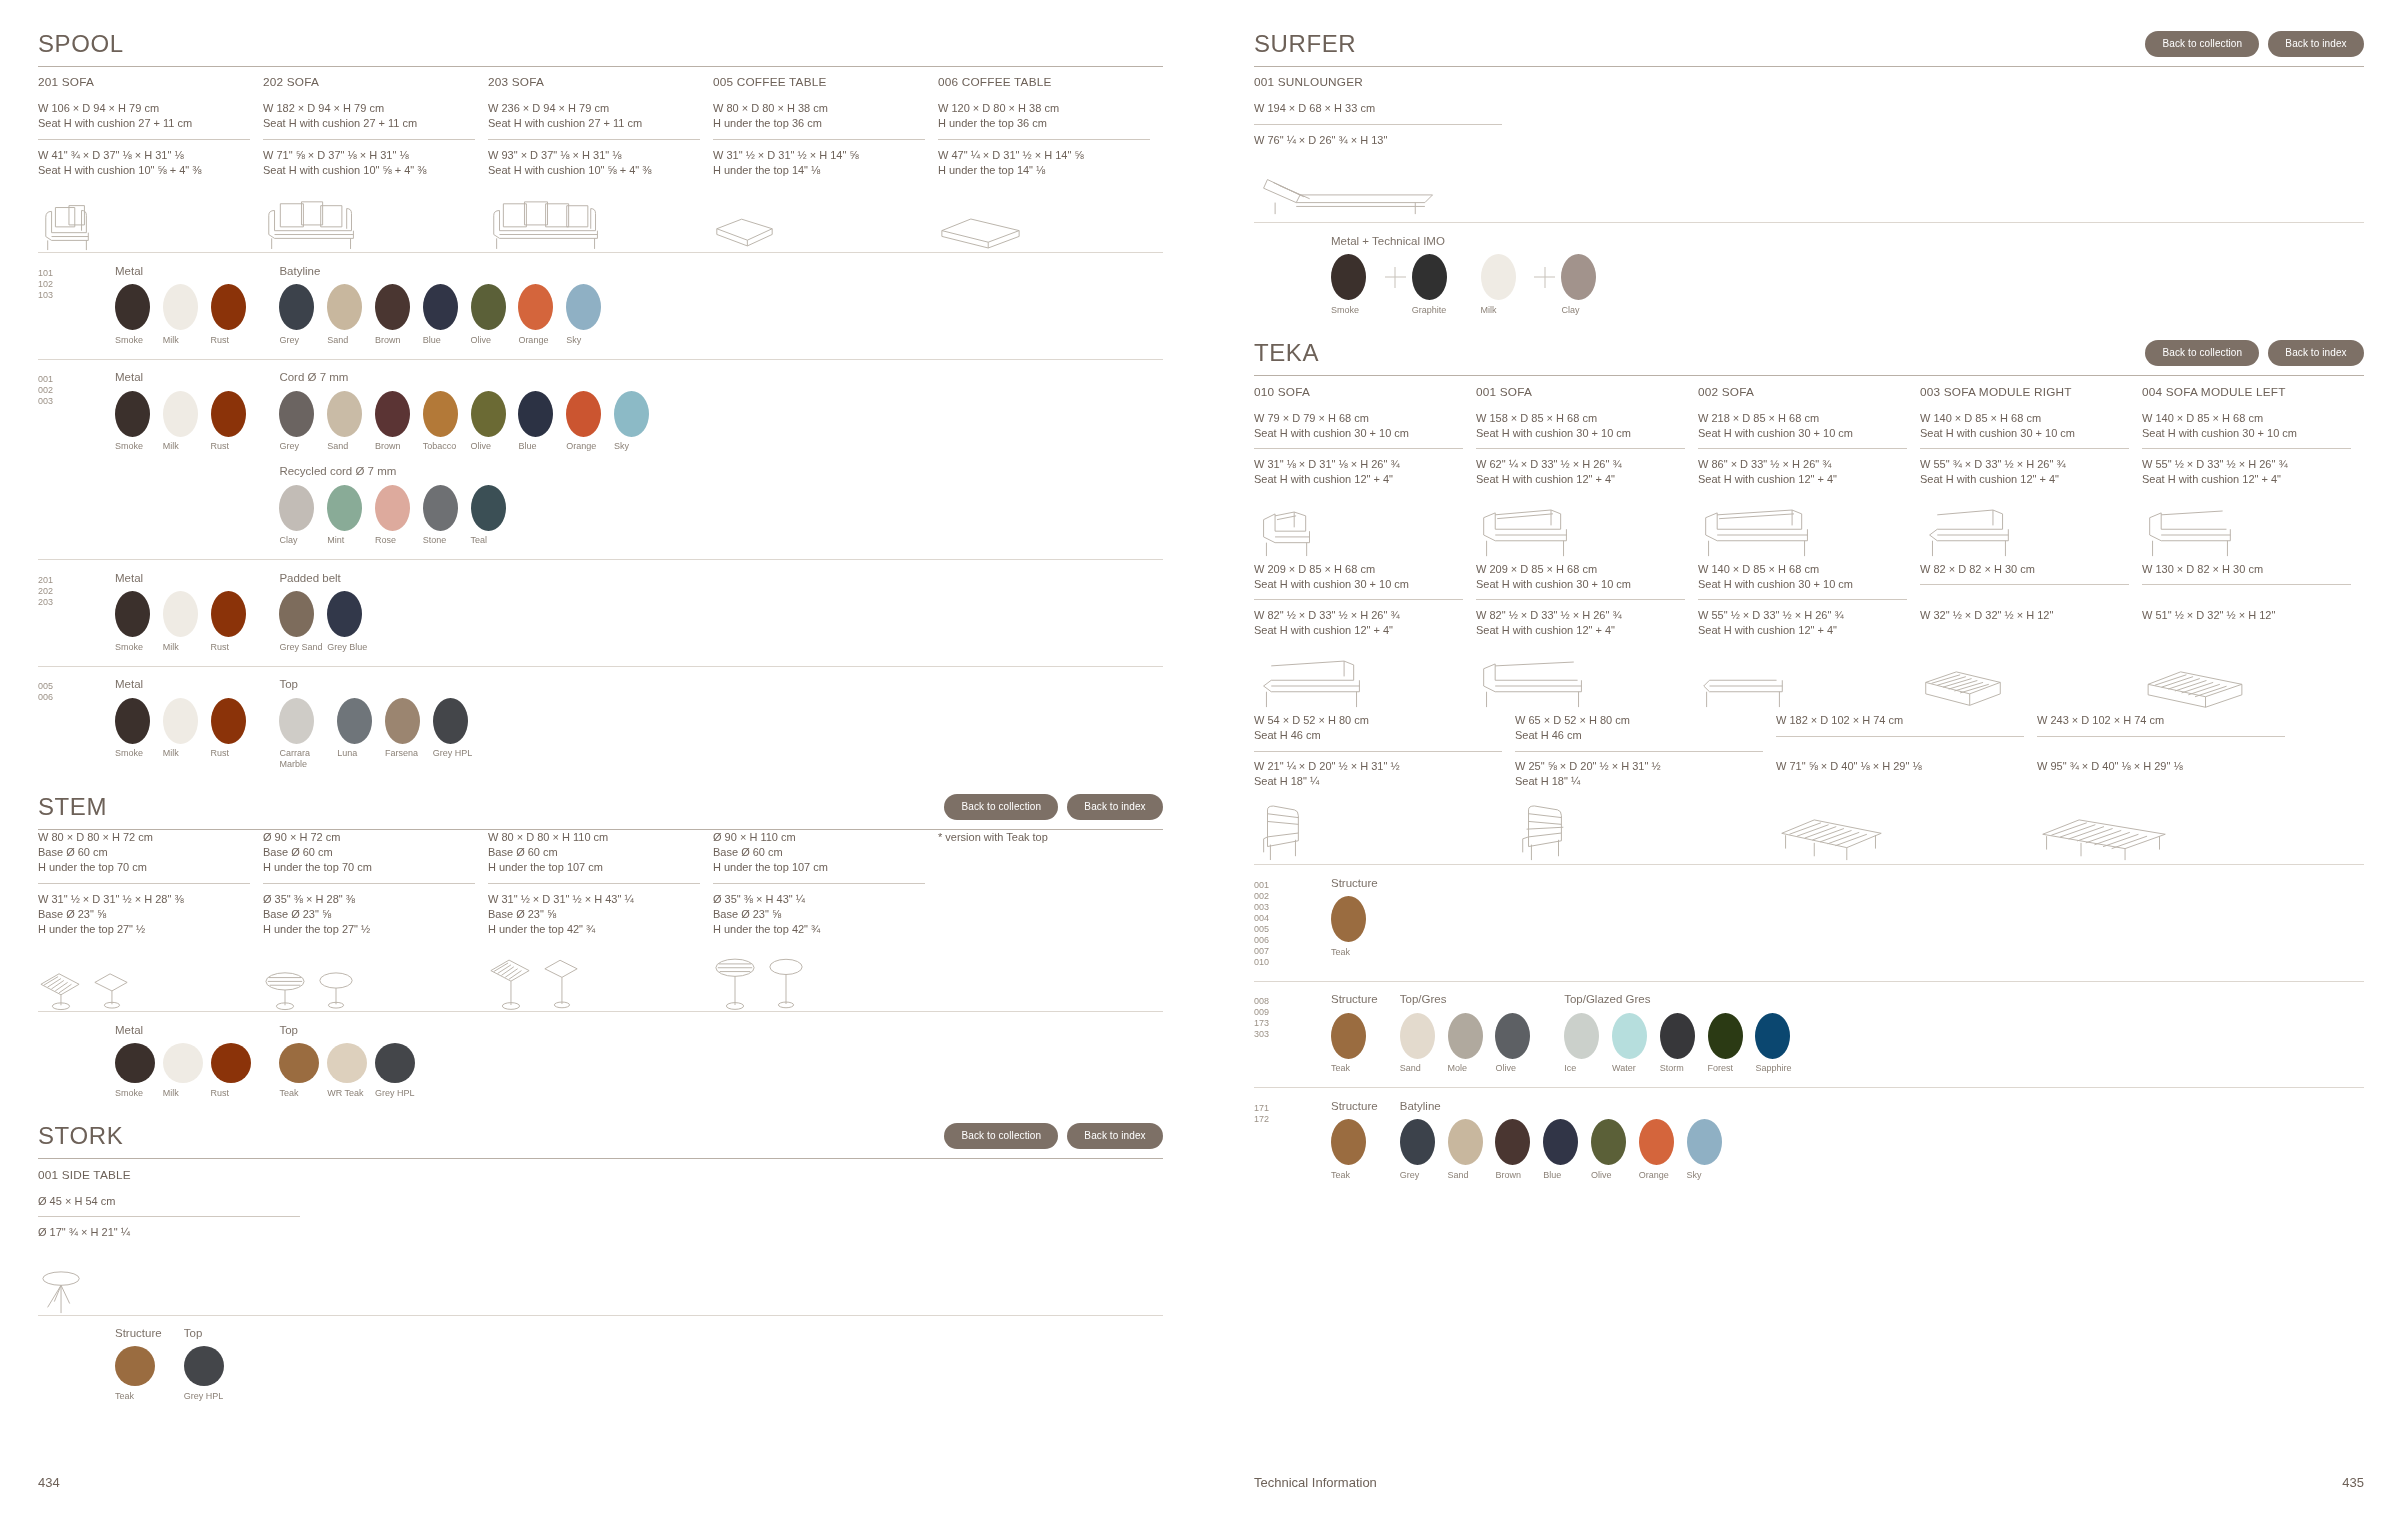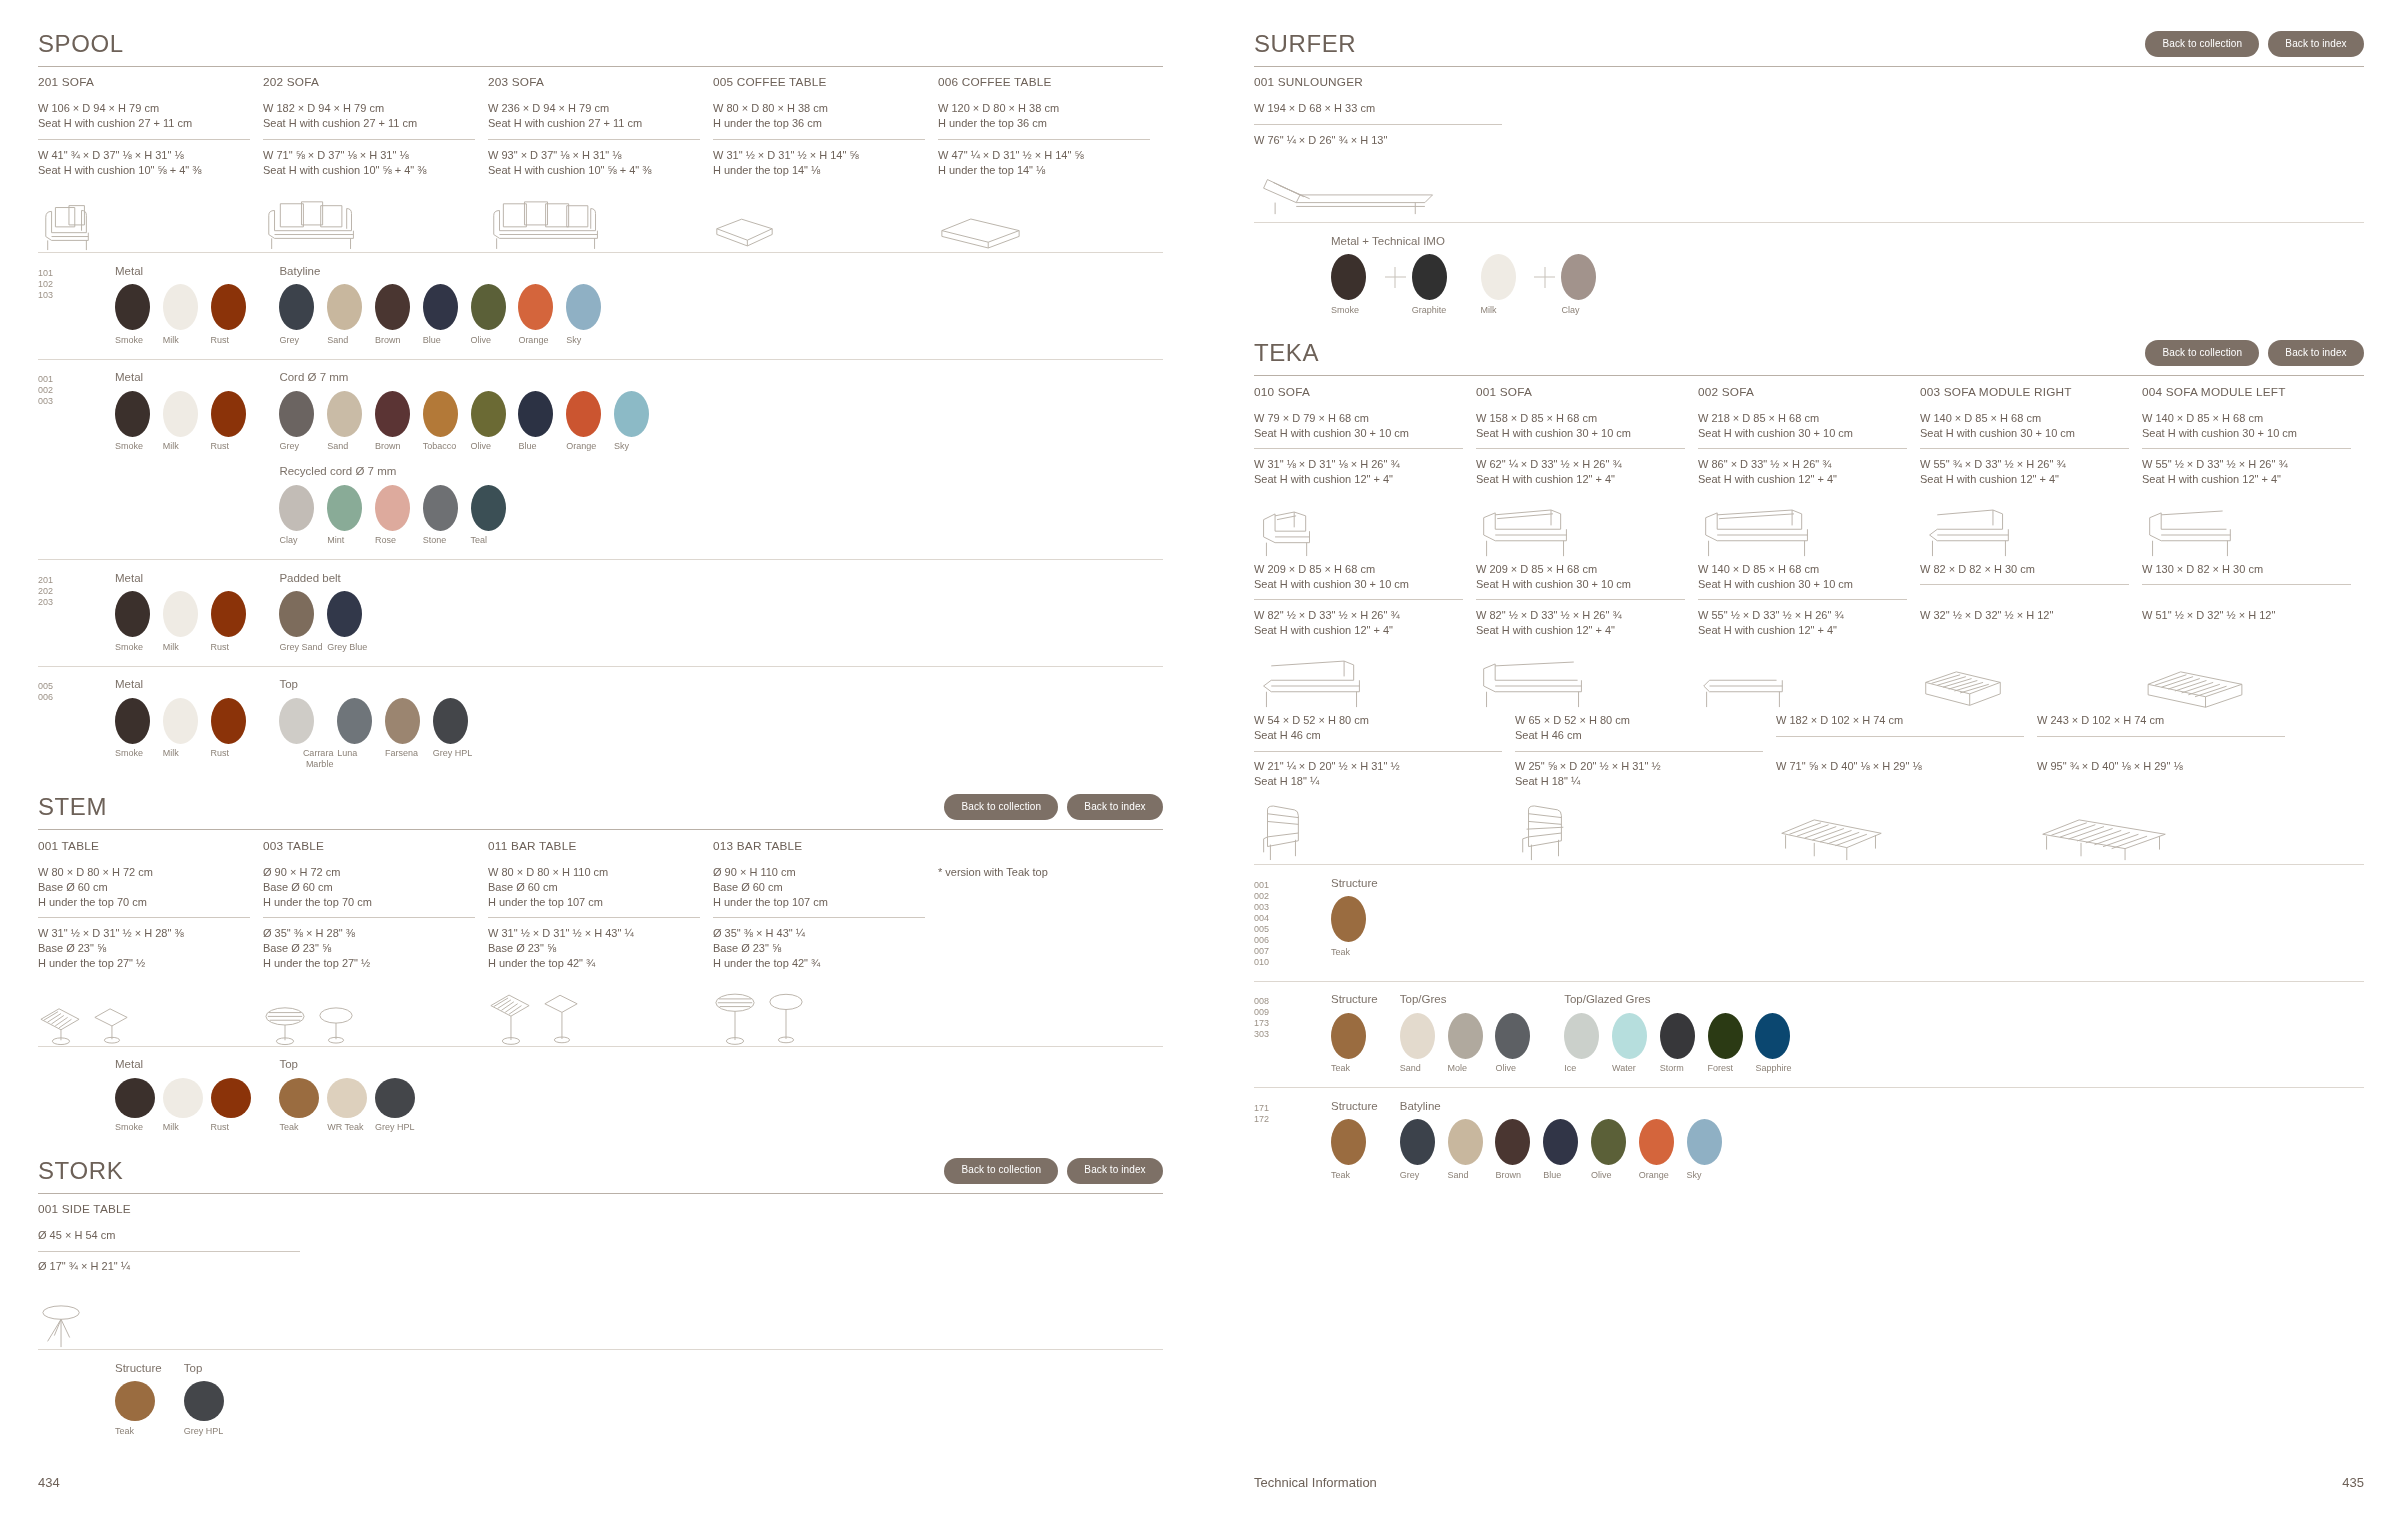--- a/index.html
+++ b/index.html
@@ -47,21 +47,21 @@
   .sw-codes{width:77px;flex:none;font-size:9px;line-height:11px;color:#9c9287;padding-top:2.9px;}
   .sw-groups{display:flex;flex:1;flex-wrap:wrap;}
   .sw-group{margin-right:21px;}
   .sw-gtitle{font-size:11.5px;line-height:13.4px;color:#7c7168;margin-bottom:5.8px;white-space:nowrap;}
   .sw-items{display:flex;align-items:flex-start;}
   .sw-item{width:44px;margin-right:3.8px;text-align:left;}
   .sw-item.wide{width:54px;}
   .sw-oval{width:35px;height:46px;border-radius:50%/50%;}
   .sw-circle{width:40px;height:40px;border-radius:50%;}
   .sw-lbl{font-size:9px;line-height:10.6px;color:#8c8278;margin-top:4.8px;white-space:nowrap;}
-  .sw-lbl.wrap{white-space:normal;text-align:right;}
+  .sw-lbl.wrap{white-space:normal;}
   .plus{width:33px;height:46px;position:relative;flex:none;}
   .plus:before,.plus:after{content:"";position:absolute;background:#c8c1b9;}
   .plus:before{left:50%;top:13.4px;width:1px;height:21px;transform:translateX(-50%);}
   .plus:after{top:50%;left:5.8px;height:1px;width:21px;transform:translateY(-50%);}
 
   .sep-rule{height:1px;background:#ddd7d0;width:100%;}
 
   
   .footer{position:absolute;left:38px;right:38px;bottom:25px;display:flex;justify-content:space-between;font-size:13px;color:#6d6158;}
   .page-right .footer{left:53px;right:38px;}
@@ -425,37 +425,20 @@
         <div class="coll-head">
           <div class="coll-title">STEM</div>
           <div class="btns">
             <button class="pillbtn">Back to collection</button>
             <button class="pillbtn">Back to index</button>
           </div>
         </div>
         <div class="rule"></div>
         <div class="prod-row">
           <div class="prod-col" style="width:275px">
-            <div class="prod-name">001 TABLE</div>
-          </div>
-          <div class="prod-col" style="width:275px">
-            <div class="prod-name">003 TABLE</div>
-          </div>
-          <div class="prod-col" style="width:275px">
-            <div class="prod-name">011 BAR TABLE</div>
-          </div>
-          <div class="prod-col" style="width:275px">
-            <div class="prod-name">013 BAR TABLE</div>
-          </div>
-          <div class="prod-col" style="width:275px">
-            <div class="prod-name"></div>
-          </div>
-        </div>
-        <div class="prod-row">
-          <div class="prod-col" style="width:275px">
             <div class="dim-cm">W 80 × D 80 × H 72 cm<br>Base Ø 60 cm<br>H under the top 70 cm</div>
             <div class="dim-sep"></div>
           </div>
           <div class="prod-col" style="width:275px">
             <div class="dim-cm">Ø 90 × H 72 cm<br>Base Ø 60 cm<br>H under the top 70 cm</div>
             <div class="dim-sep"></div>
           </div>
           <div class="prod-col" style="width:275px">
             <div class="dim-cm">W 80 × D 80 × H 110 cm<br>Base Ø 60 cm<br>H under the top 107 cm</div>
             <div class="dim-sep"></div>

